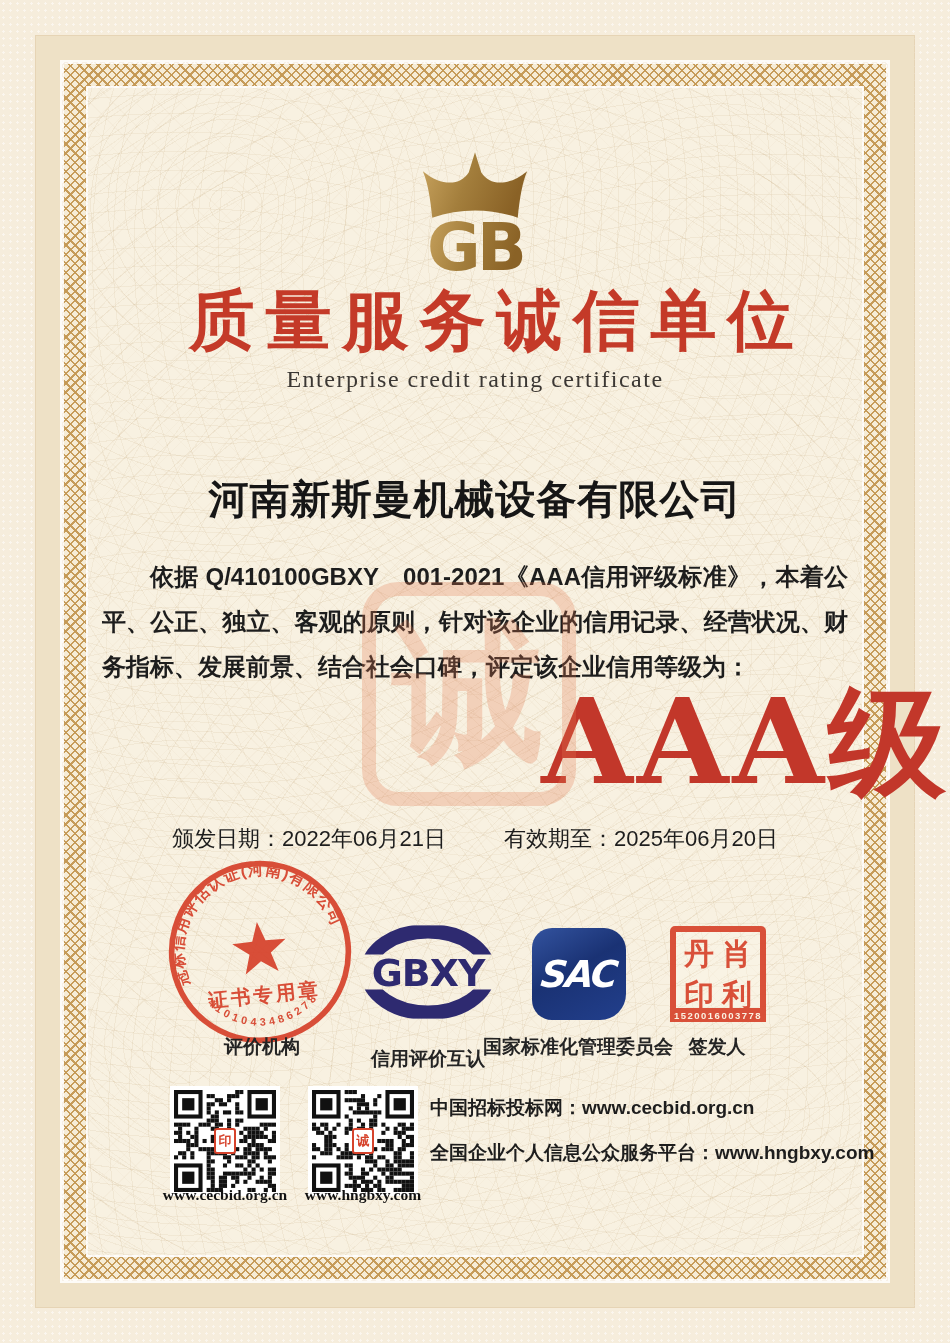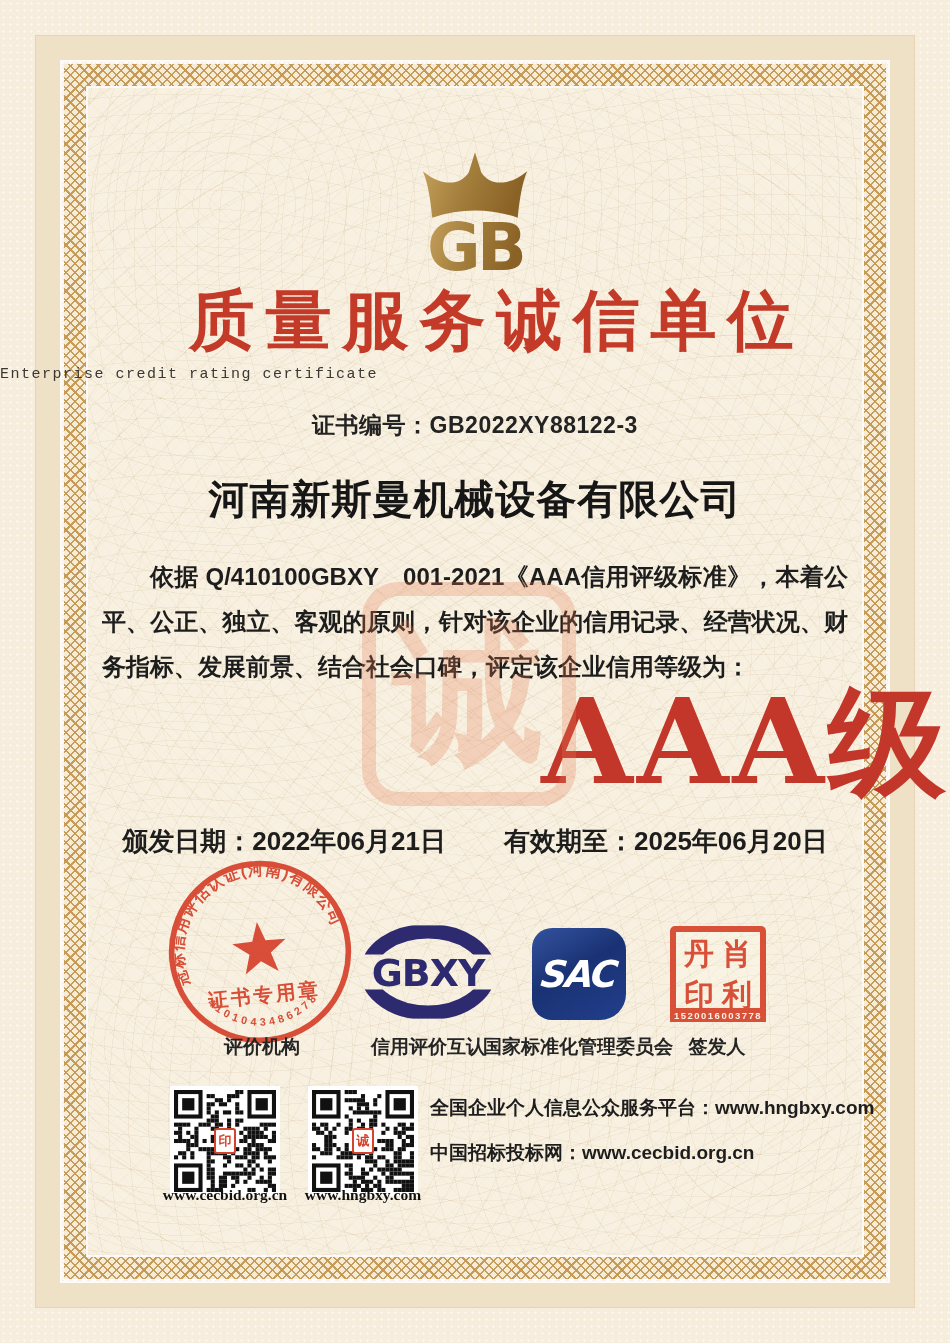--- a/index.html
+++ b/index.html
@@ -54,23 +54,23 @@
   }
 
   
   .logo { position:absolute; left:393px; top:146px; width:164px; height:132px; }
   .cert-title {
     position:absolute; left:0; width:100%; top:276px; text-align:center;
     font-family:"DejaVu Serif", serif; font-weight:bold;
     font-size:66px; letter-spacing:11px; color:#c43a28; text-indent:11px;margin-left:16px;
   }
   .cert-subtitle {
-    position:absolute; left:0; width:100%; top:366px; 
-    font-family:Liberation Mono, monospace; font-weight:500;
-    font-size:15px; letter-spacing:1.5px; color:#3b3733;
+    position:absolute; left:0; width:100%; top:366px; text-align:center;
+    font-family:Liberation Serif, serif; font-weight:500;
+    font-size:24px; letter-spacing:1.5px; color:#3b3733;
   }
   .cert-no {
     position:absolute; left:0; width:100%; top:410px; text-align:center;
     font-size:23px; font-weight:600; color:#232323; letter-spacing:.5px;
   }
 
   
   .company {
     position:absolute; left:0; width:100%; top:472px; text-align:center;
     font-size:40px; font-weight:bold; color:#161616; letter-spacing:1px;
@@ -80,21 +80,21 @@
     font-size:24px; font-weight:600; color:#1d1d1d;
     line-height:45px; text-align:justify; text-indent:2em;
   }
   .grade {
     position:absolute; left:0; width:100%; top:672px; text-align:right;
     font-family:"DejaVu Serif", serif; font-weight:bold;
     font-size:118px; line-height:140px; color:#c2372a; letter-spacing:4px;
   }
   .dates {
     position:absolute; left:0; width:100%; top:824px; text-align:center;
-    font-size:26px; font-weight:700; color:#1d1d1d;
+    font-size:22px; font-weight:400; color:#1d1d1d;
   }
   .dates .date-seg { display:inline-block; }
   .dates .gap { display:inline-block; width:58px; }
 
   
   .seal-round { position:absolute; left:166px; top:858px; width:188px; height:188px;
     transform:rotate(-6deg); opacity:.94; mix-blend-mode:multiply; }
   .gbxy-logo { position:absolute; left:360px; top:924px; width:136px; height:96px; }
   .sac-logo {
     position:absolute; left:532px; top:928px; width:94px; height:92px;
@@ -121,21 +121,21 @@
   }
   .name-seal .serial {
     position:absolute; left:-6px; right:-6px; bottom:-6px; height:14px;
     background:#d6432c; color:#fbf2e2; font-size:9.5px; letter-spacing:1.5px;
     display:flex; align-items:center; justify-content:center; font-weight:bold;
   }
   .seal-caption {
     position:absolute; top:1034px; transform:translateX(-50%);
     font-size:19px; font-weight:600; color:#242424; white-space:nowrap;
   }
-  .cap1 { left:262px; } .cap2 { left:428px; } .cap3 { left:578px; } .cap4 { left:717px; }
+  .cap1 { left:262px; } .cap2 { left:428px;margin-top:12px; } .cap3 { left:578px; } .cap4 { left:717px; }
 
   
   .qr { position:absolute; width:110px; height:110px; background:#fff; padding:4px; }
   .qr1 { left:170px; top:1086px; } .qr2 { left:308px; top:1086px; }
   .qr svg { width:100%; height:100%; display:block; }
   .qr .stamp {
     position:absolute; left:50%; top:50%; width:22px; height:26px;
     transform:translate(-50%,-50%);
     background:#fff; border:2px solid #d6432c; border-radius:3px;
     display:flex; align-items:center; justify-content:center;
@@ -172,23 +172,20 @@
           <stop offset="0.5" stop-color="#a37e3c"></stop>
           <stop offset="1" stop-color="#8a6226"></stop>
         </linearGradient>
       </defs>
       <path fill="url(#gold)" d="M36,114 C33,84 29,58 21,40 C53,66 81,62 94,42 L104,10 L114,42 C127,62 155,66 187,40 C179,58 175,84 172,114 C127,99 81,99 36,114 Z"></path>
       <text x="104" y="198" text-anchor="middle" font-family="DejaVu Sans, sans-serif" font-size="104" font-weight="bold" letter-spacing="-6" fill="url(#gold)">GB</text>
     </svg>
 
     <div class="cert-title">质量服务诚信单位</div>
     <div class="cert-subtitle">Enterprise credit rating certificate</div>
-    <div class="cert-no">
-      <span>证书编号：</span><span>GB2022XY88122-3</span>
-    </div>
 
     <div class="company">河南新斯曼机械设备有限公司</div>
     <div class="body-text">依据 Q/410100GBXY　001-2021《AAA信用评级标准》，本着公平、公正、独立、客观的原则，针对该企业的信用记录、经营状况、财务指标、发展前景、结合社会口碑，评定该企业信用等级为：</div>
 
     <div class="grade">AAA级</div>
 
     <div class="dates">
       <span class="date-seg"><span>颁发日期：</span><span>2022年06月21日</span></span><span class="gap"></span><span class="date-seg"><span>有效期至：</span><span>2025年06月20日</span></span>
     </div>
 
@@ -672,17 +669,17 @@
             <rect x="4.4" y="83.60000000000001" width="22" height="22" fill="#fff"></rect>
             <rect x="8.8" y="88" width="13.200000000000001" height="13.200000000000001" fill="#111"></rect>
           </g>
         </svg>
       <div class="stamp">诚</div>
     </div>
     <div class="qr-label qlab1">www.cecbid.org.cn</div>
     <div class="qr-label qlab2">www.hngbxy.com</div>
 
     <div class="footer-lines">
+      <div class="footer-line"><span>中国招标投标网：</span><span>www.cecbid.org.cn</span></div>
       <div class="footer-line"><span>全国企业个人信息公众服务平台：</span><span>www.hngbxy.com</span></div>
-      <div class="footer-line"><span>中国招标投标网：</span><span>www.cecbid.org.cn</span></div>
     </div>
   </div>
 </div>
 
 </body></html>

